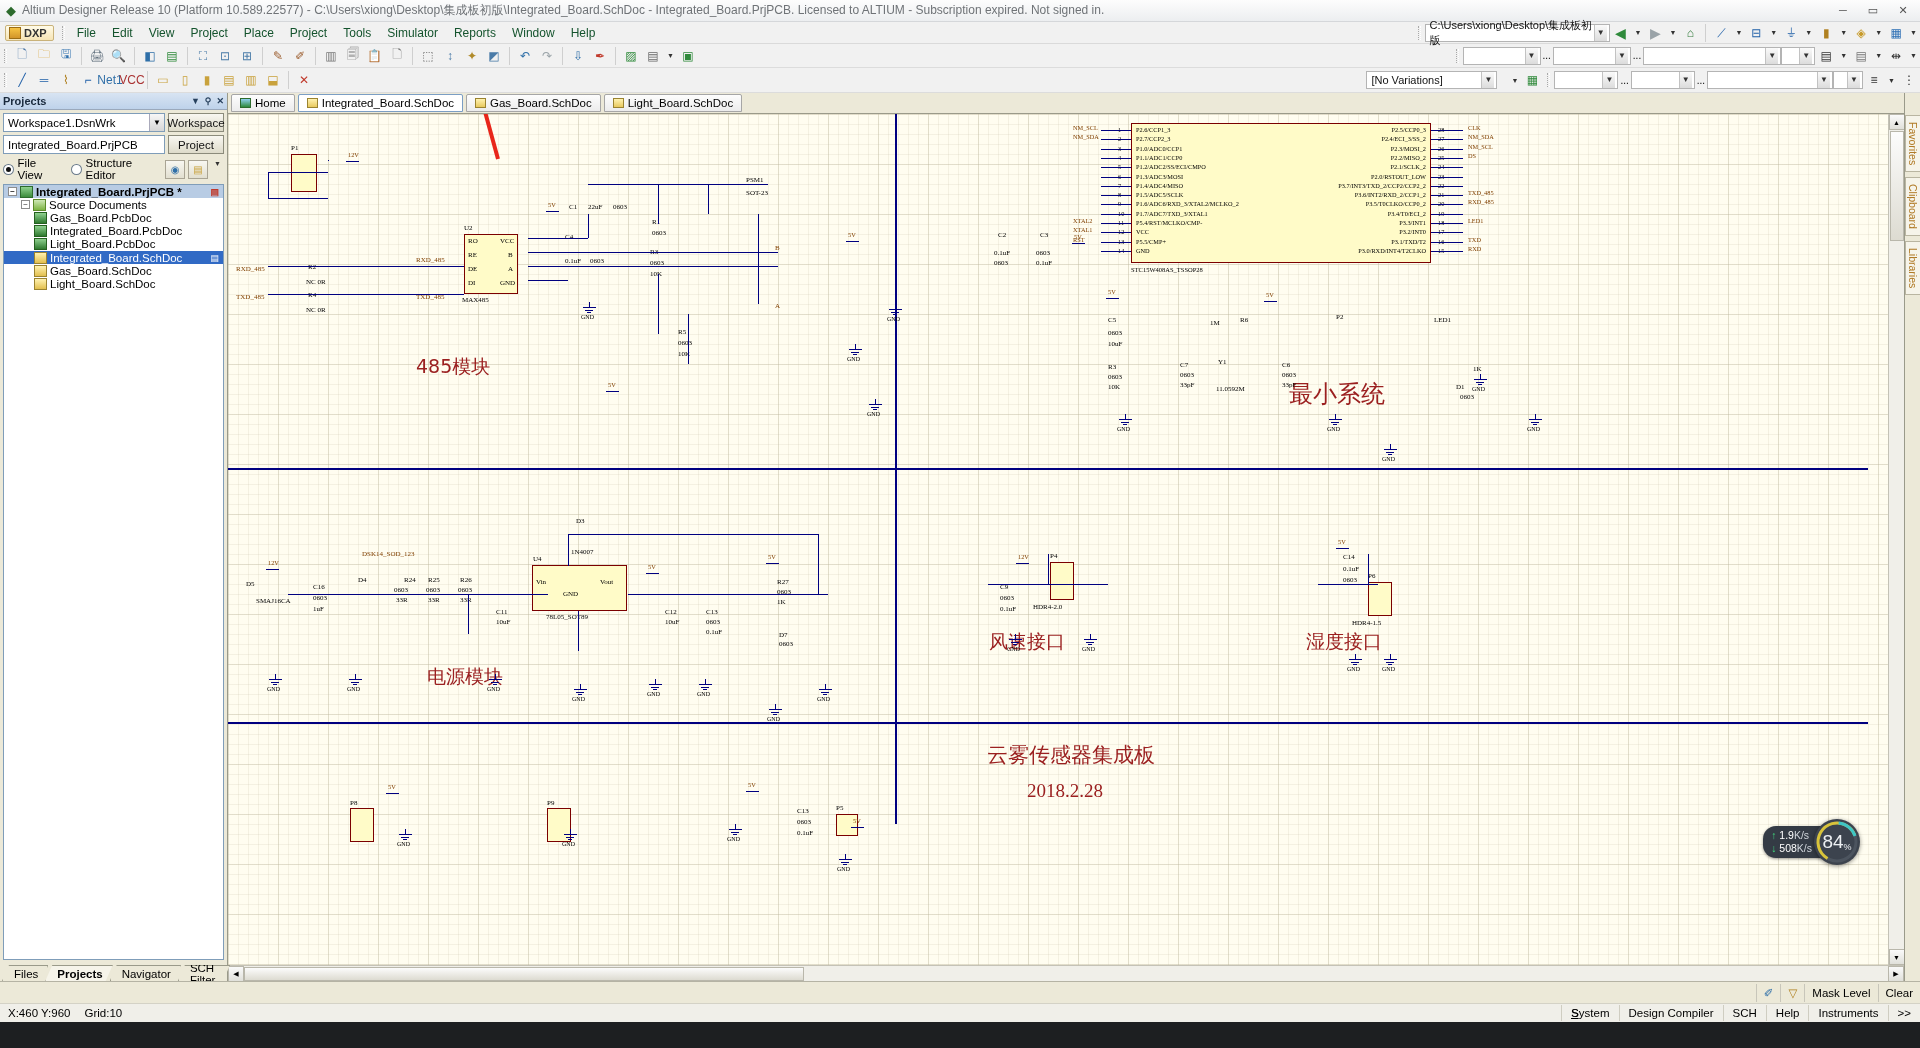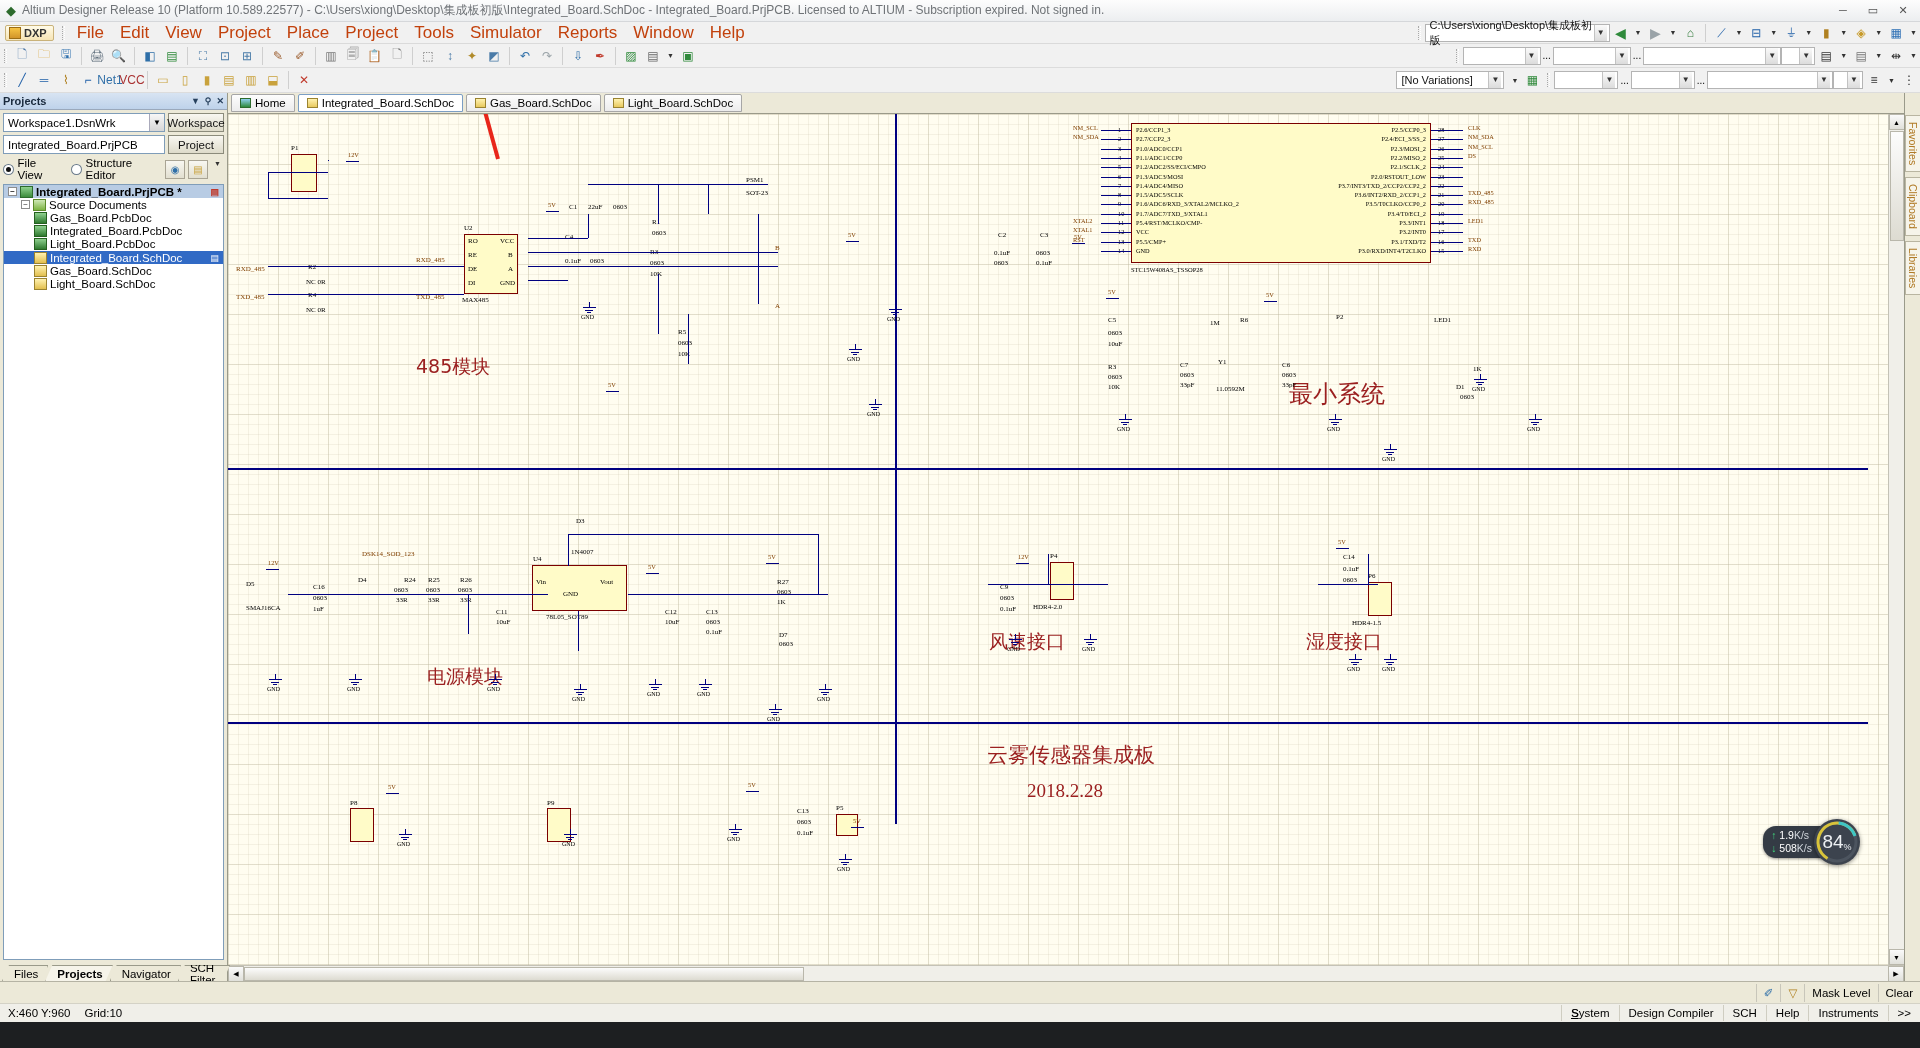--- a/index.html
+++ b/index.html
@@ -24,21 +24,21 @@
      font-size:11px; color:#555; }
 
   
   .menubar { height:22px; display:flex; align-items:center; background:#f1f1f1;
       border-bottom:1px solid #dadada; position:relative; }
   .dxp { display:flex; align-items:center; gap:3px; margin:0 4px 0 5px; padding:1px 6px 1px 3px;
       border:1px solid #c9b27a; background:linear-gradient(#fffbe8,#f6e4b5); border-radius:2px;
       font-weight:bold; font-size:11px; color:#333; }
   .dxp .sq { width:12px; height:12px; background:linear-gradient(#f6c342,#d2952a); border:1px solid #9c6d16;}
   .grip { width:3px; height:14px; border-left:1px dotted #a9a9a9; border-right:1px dotted #fff; margin:0 4px; }
-  .menu-item { padding:3px 8px; font-size:17px; color:#c2410c; white-space:nowrap; }
+  .menu-item { padding:3px 8px; font-size:12px; color:#14532d; white-space:nowrap; }
 
   
   .toolbar { height:24px; display:flex; align-items:center; background:#f1f1f1;
      border-bottom:1px solid #dcdcdc; overflow:hidden; }
   .tbtn { width:22px; height:21px; display:flex; align-items:center; justify-content:center;
      font-size:12px; color:#35506e; flex:0 0 auto; }
   .sep { width:1px; height:18px; background:#cfcfcf; margin:0 4px; flex:0 0 auto; }
   .combo { height:18px; border:1px solid #b4b4b4; background:#fff; display:flex; align-items:center;
      padding:0 2px 0 4px; font-size:11px; color:#111; }
   .combo .arw { margin-left:auto; width:13px; text-align:center; color:#333; font-size:8px;
@@ -311,21 +311,21 @@
     <div class="tbtn" style="color:#c9a23c;">▭</div>
     <div class="tbtn" style="color:#c9a23c;">▯</div>
     <div class="tbtn" style="color:#c9a23c;">▮</div>
     <div class="tbtn" style="color:#c9a23c;">▤</div>
     <div class="tbtn" style="color:#c9a23c;">▥</div>
     <div class="tbtn" style="color:#c9a23c;">⬓</div>
     <div class="sep"></div>
     <div class="tbtn" style="color:#c0392b;">✕</div>
 
     <div style="margin-left:auto; display:flex; align-items:center;">
-      <div class="combo" style="width:108px; margin-right:4px;">
+      <div class="combo" style="width:131px; margin-right:11px;">
         <span>[No Variations]</span>
         <span class="arw">▼</span>
       </div>
       <div class="dropdot">▼</div>
       <div class="tbtn" style="color:#2f8a3b;">▦</div>
       <div class="grip"></div>
       <div class="combo" style="width:64px;">
         <span></span>
         <span class="arw">▼</span>
       </div>
@@ -603,21 +603,21 @@
 
           <div class="chip" style="left:304px; top:451px; width:95px; height:46px;"></div>
           <div class="lbl blk" style="left:305px; top:442px;">U4</div>
           <div class="lbl blk" style="left:318px; top:500px;">78L05_SOT89</div>
           <div class="lbl blk" style="left:308px; top:465px;">Vin</div>
           <div class="lbl blk" style="left:335px; top:477px;">GND</div>
           <div class="lbl blk" style="left:372px; top:465px;">Vout</div>
           <div class="lbl blk" style="left:348px; top:404px;">D3</div>
           <div class="lbl blk" style="left:343px; top:435px;">1N4007</div>
           <div class="lbl blk" style="left:18px; top:467px;">D5</div>
-          <div class="lbl blk" style="left:18px; top:484px;margin-top:7px;">SMAJ16CA</div>
+          <div class="lbl blk" style="left:28px; top:484px;">SMAJ16CA</div>
           <div class="lbl brown" style="left:134px; top:437px;">DSK14_SOD_123</div>
           <div class="lbl blk" style="left:130px; top:463px;">D4</div>
           <div class="lbl blk" style="left:551px; top:518px;">D7</div>
           <div class="lbl blk" style="left:551px; top:527px;">0603</div>
           <div class="lbl blk" style="left:176px; top:463px;">R24</div>
           <div class="lbl blk" style="left:166px; top:473px;">0603</div>
           <div class="lbl blk" style="left:168px; top:483px;">33R</div>
           <div class="lbl blk" style="left:200px; top:463px;">R25</div>
           <div class="lbl blk" style="left:198px; top:473px;">0603</div>
           <div class="lbl blk" style="left:200px; top:483px;">33R</div>

